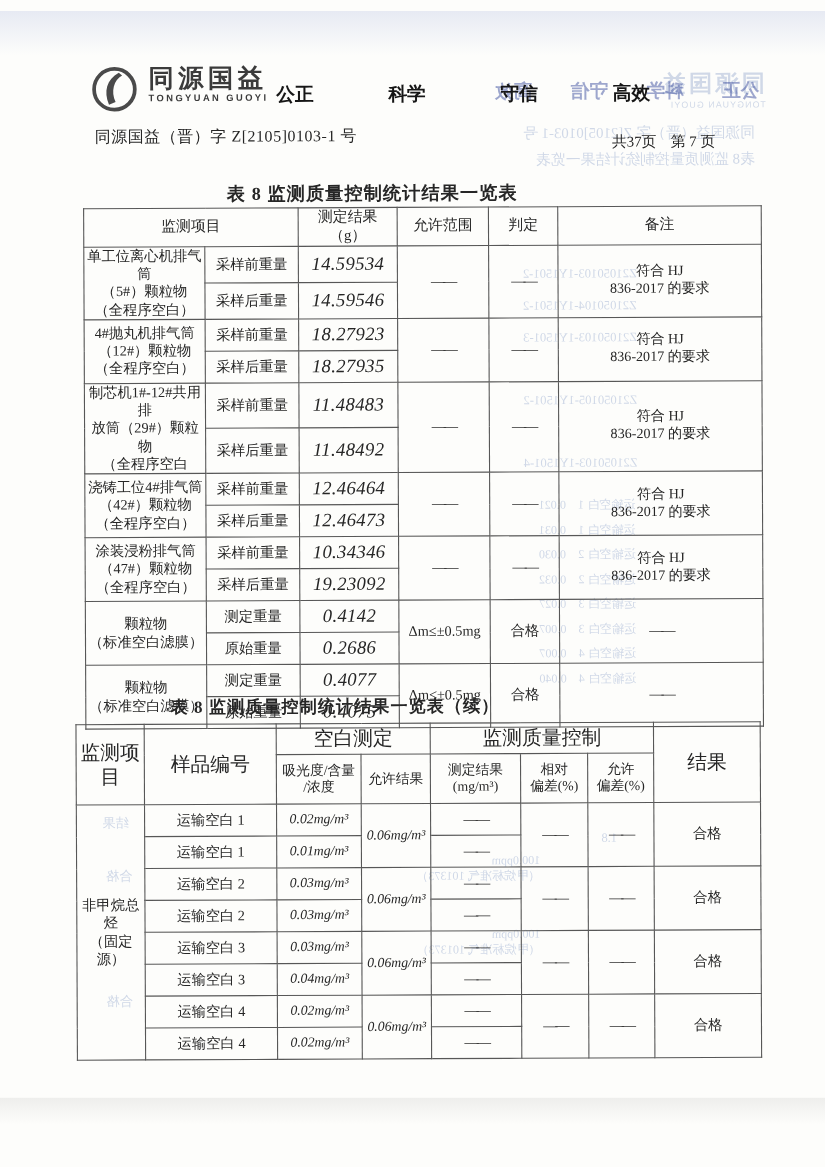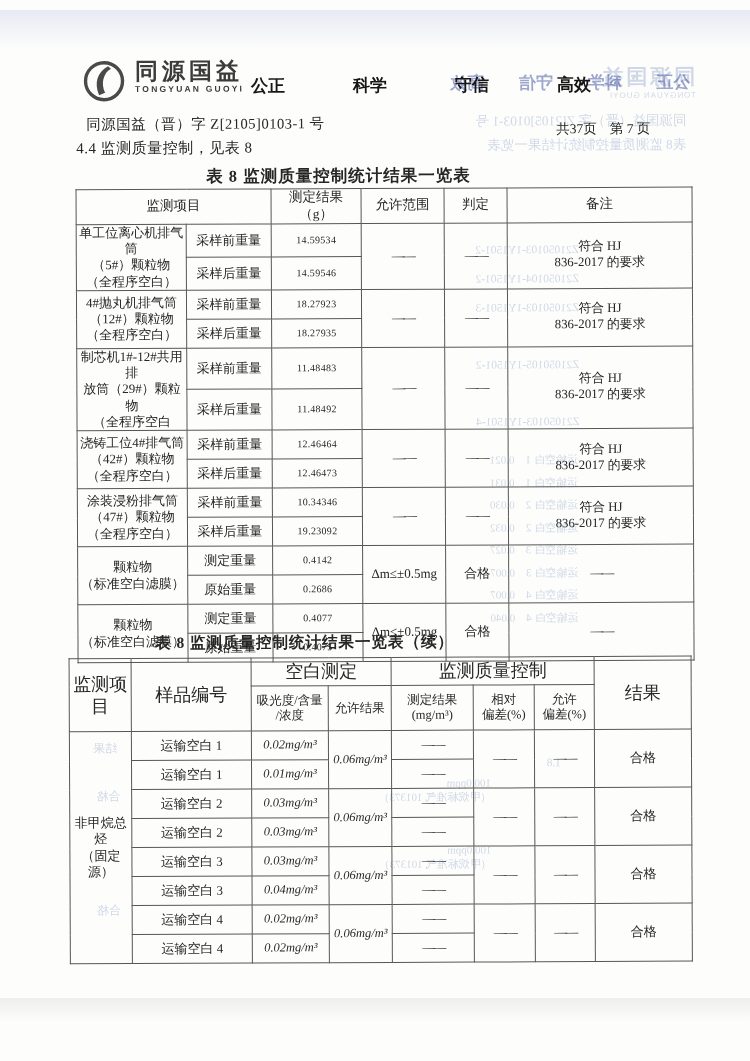--- a/index.html
+++ b/index.html
@@ -32,21 +32,21 @@
   #table1{left:77px;top:188px;}
   #table2{left:68px;top:657px;}
   table{border-collapse:collapse;table-layout:fixed;}
   #table1 table{width:616px;}
   #table2 table{width:622px;}
   td{border:1px solid #575757;text-align:center;vertical-align:middle;
      font-size:13px;line-height:1.25;padding:0 2px;overflow:hidden;}
   .hrow td{height:33px;font-size:13.5px;}
   .drow td{height:28px;}
   .pre{white-space:pre-line;}
-  .val{font-size:10px;letter-spacing:.3px;}
+  .val{font-size:17px;letter-spacing:.3px;font-style:italic;}
   .mg{font-size:12.5px;font-style:italic;}
   .dash{letter-spacing:-2px;color:#2e2e2e;}
   .t2h1 td{height:27px;font-size:18px;}
   .t2h2 td{height:44px;font-size:12.5px;line-height:1.2;}
   .notecell{font-size:12.8px;}
 
   
   .ghost{position:absolute;transform:scaleX(-1);color:#93a7cd;opacity:.42;
          font-size:11.5px;white-space:pre-line;pointer-events:none;line-height:1.3;}
   .g0{left:577px;top:64px;width:120px;font-size:21px;font-weight:bold;letter-spacing:3px;
@@ -121,21 +121,20 @@
       <span>科学</span>
       <span>守信</span>
       <span>高效</span>
     </div>
 
     <div class="doc-number">同源国益（晋）字 Z[2105]0103-1 号</div>
     <div class="page-label">
       <span>共37页</span>
       <span>第 7 页</span>
     </div>
-    <div class="section">4.4 监测质量控制，见表 8</div>
 
     <div id="title1" class="t-title">表 8 监测质量控制统计结果一览表</div>
     <div id="table1" class="tblwrap">
       <table>
         <colgroup>
             <col style="width:110px">
             <col style="width:85px">
             <col style="width:90px">
             <col style="width:83px">
             <col style="width:63px">

